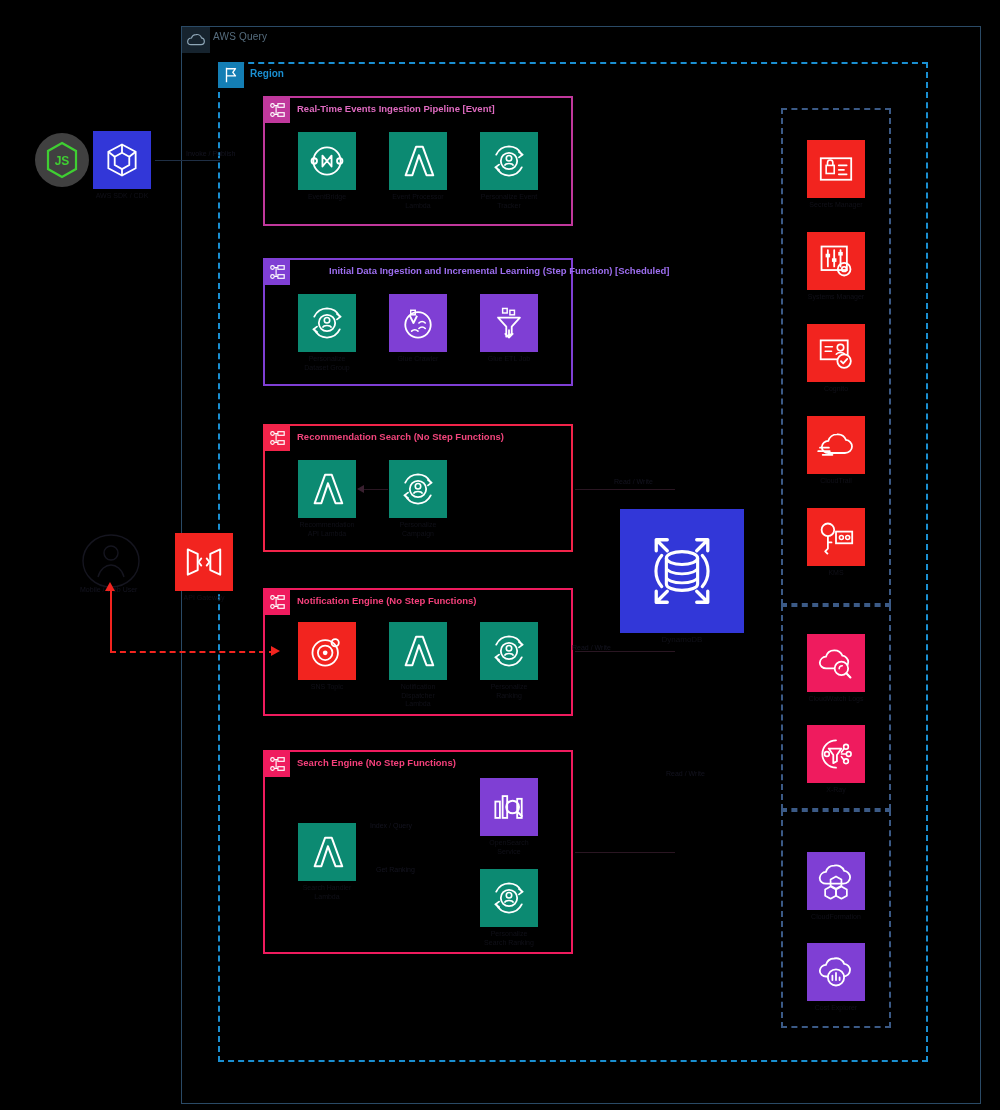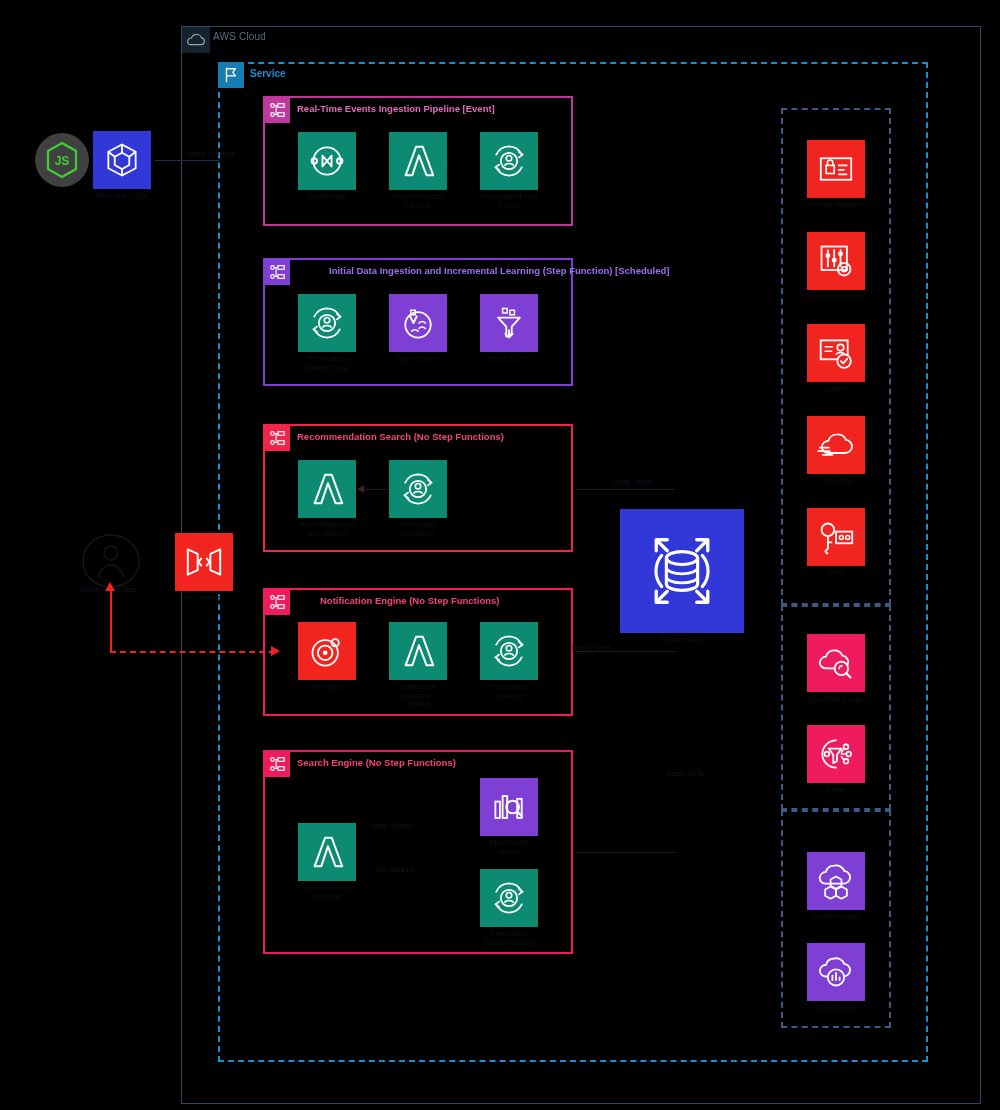--- a/index.html
+++ b/index.html
@@ -71,29 +71,29 @@
 </style>
 </head>
 <body>
 
 <div class="abs" id="aws-cloud-frame"></div>
 <div class="abs" id="aws-cloud-badge">
   <svg width="20" height="16" viewBox="0 0 24 18">
     <path d="M6 14.5h12c2.2 0 4-1.8 4-4 0-2-1.5-3.7-3.4-4A5.6 5.6 0 0 0 12 2.5 5.6 5.6 0 0 0 6.6 6.6 4.2 4.2 0 0 0 2 10.7c0 2.1 1.8 3.8 4 3.8z" fill="none" stroke="#8fa7b8" stroke-width="1.4"></path>
   </svg>
 </div>
-<div class="abs" id="aws-cloud-label">AWS Cloud</div>
+<div class="abs" id="aws-cloud-label">AWS Query</div>
 
 <div class="abs" id="region-frame"></div>
 <div class="abs" id="region-badge">
   <svg width="18" height="18" viewBox="0 0 20 20">
     <path d="M5 2v16M5 3h10l-3 4 3 4H5" fill="none" stroke="#fff" stroke-width="1.5" stroke-linejoin="round"></path>
   </svg>
 </div>
-<div class="abs" id="region-label">Service</div>
+<div class="abs" id="region-label">Region</div>
 
 <div class="abs node" style="left:35px;top:133px;width:54px;">
   <div class="tile" style="width:54px;height:54px;background:#404040;border-radius:50%;">
     <svg width="34" height="38" viewBox="0 0 34 38">
       <path d="M17 2 31 10v18L17 36 3 28V10z" fill="none" stroke="#3fcf32" stroke-width="2.2"></path>
       <text x="17" y="24" font-size="12" font-family="Liberation Sans, sans-serif" fill="#3fcf32" text-anchor="middle" font-weight="bold">JS</text>
     </svg>
   </div>
 </div>
 
@@ -277,21 +277,21 @@
 <div class="abs group" style="left:263px;top:588px;width:310px;height:128px;border:2px solid #ef1b5e;">
   <div class="group-badge" style="background:#ef1b5e;">
     <svg width="18" height="18" viewBox="0 0 20 20">
       <circle cx="5" cy="5" r="2" fill="none" stroke="#fff" stroke-width="1.3"></circle>
       <circle cx="5" cy="15" r="2" fill="none" stroke="#fff" stroke-width="1.3"></circle>
       <rect x="11" y="3" width="7" height="4" fill="none" stroke="#fff" stroke-width="1.3"></rect>
       <rect x="11" y="13" width="7" height="4" fill="none" stroke="#fff" stroke-width="1.3"></rect>
       <path d="M7 5h4M7 15h4M9 5v10" stroke="#fff" stroke-width="1.3" fill="none"></path>
     </svg>
   </div>
-  <div class="group-title" style="color:#f5407b;margin-left:23px;">Notification Engine (No Step Functions)</div>
+  <div class="group-title" style="color:#f5407b;">Notification Engine (No Step Functions)</div>
 </div>
 
 <div class="abs node" style="left:298px;top:622px;">
   <div class="tile" style="background:#f2241f;">
     <svg width="40" height="40" viewBox="0 0 44 44">
       <circle cx="20" cy="24" r="14" fill="none" stroke="#fff" stroke-width="2"></circle>
       <circle cx="20" cy="24" r="8" fill="none" stroke="#fff" stroke-width="2"></circle>
       <circle cx="20" cy="24" r="2.6" fill="#fff"></circle>
       <circle cx="31" cy="13" r="4" fill="none" stroke="#fff" stroke-width="2"></circle>
     </svg>

